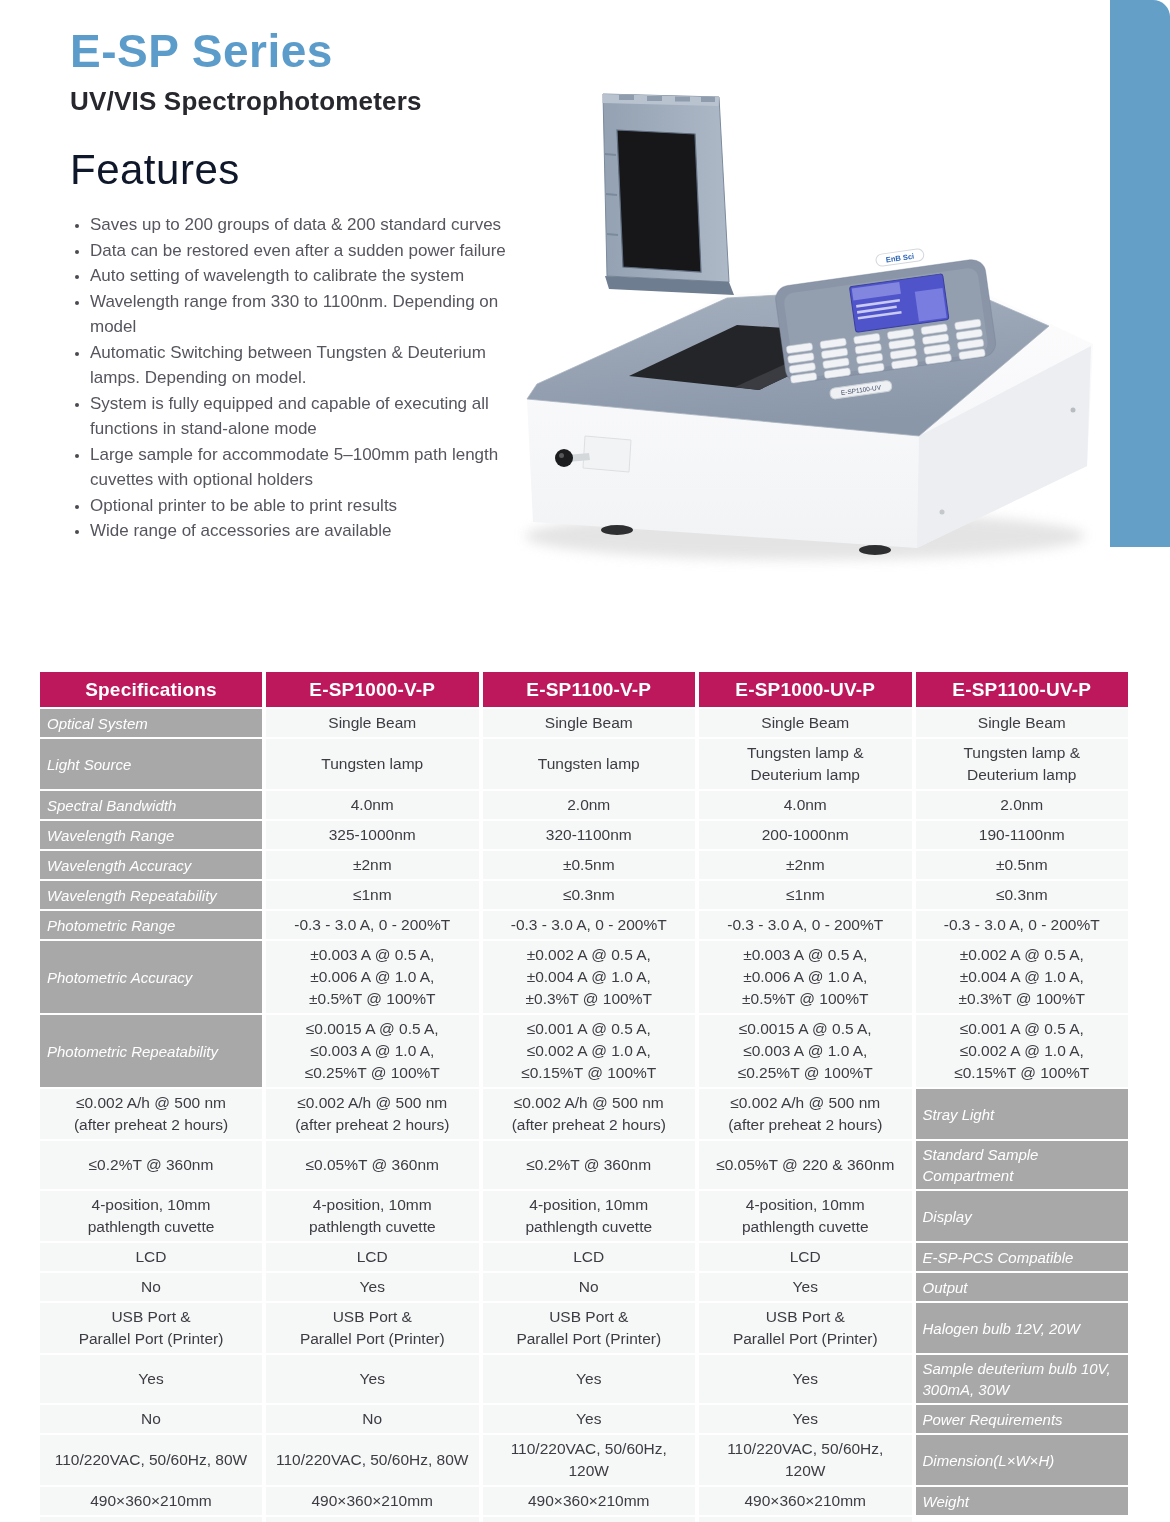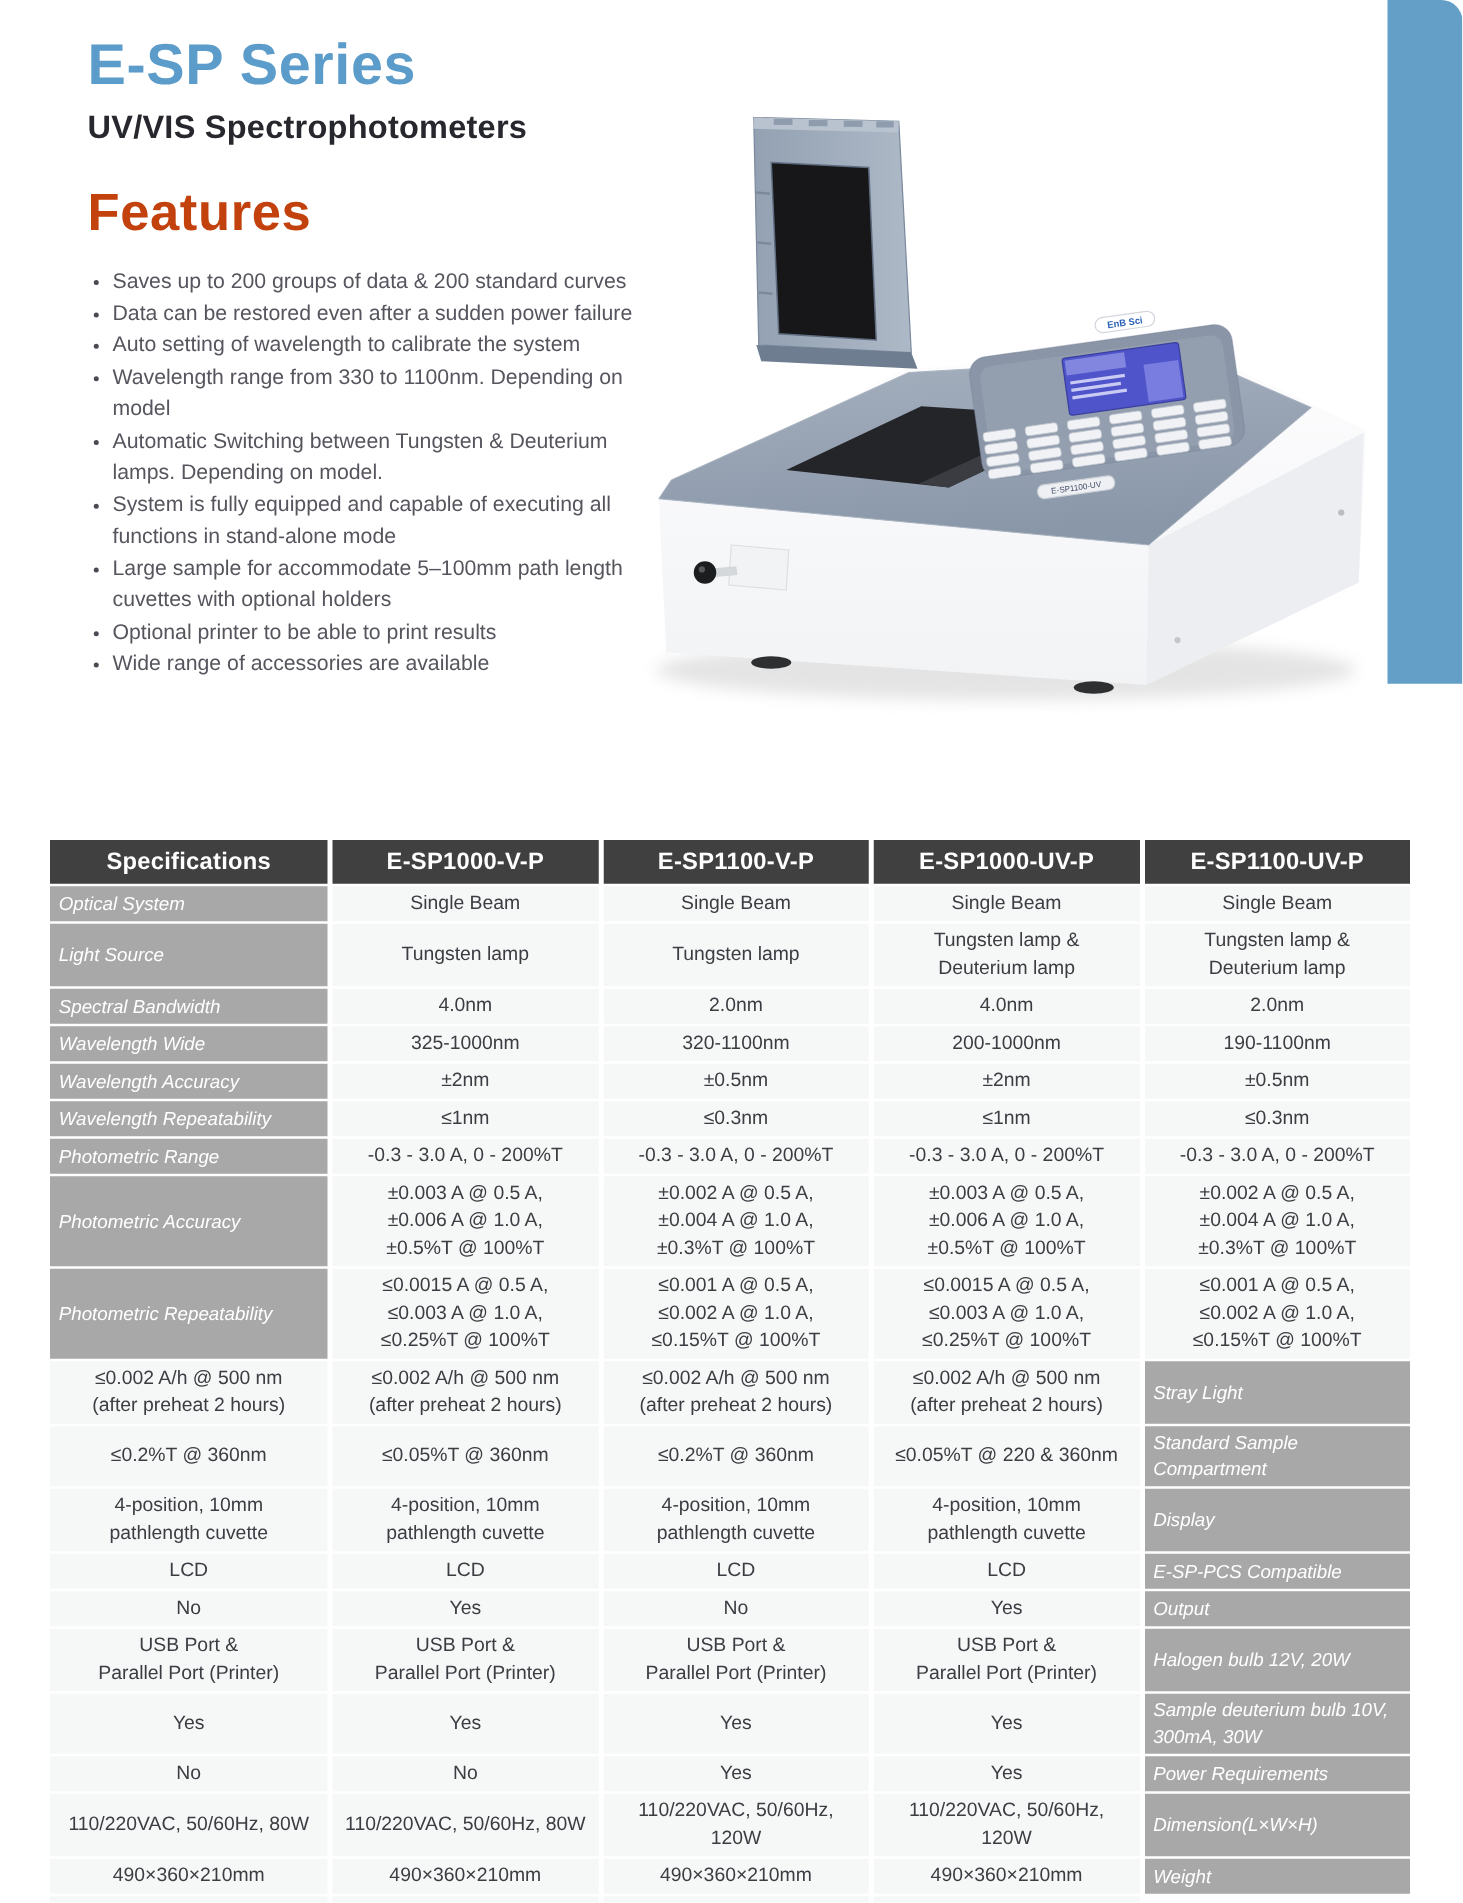--- a/index.html
+++ b/index.html
@@ -4,32 +4,32 @@
 <title>E-SP Series UV/VIS Spectrophotometers</title>
 <style>
   * { margin:0; padding:0; box-sizing:border-box; }
   body { background:#ffffff; font-family:"Liberation Sans", sans-serif; }
   .page { position:relative; width:1170px; height:1522px; background:#ffffff; overflow:hidden;border-radius:17px; }
 
   .accent-bar { position:absolute; left:1110px; top:0; width:60px; height:547px; background:#639fc6; }
 
   .title { position:absolute; left:70px; top:24px; font-size:46px; font-weight:600; letter-spacing:.5px; color:#5c9cca; }
   .subtitle { position:absolute; left:70px; top:86px; font-size:26px; font-weight:600; letter-spacing:.2px; color:#27272e; }
-  .features-heading { position:absolute; left:70px; top:146px; font-size:42px; font-weight:700; letter-spacing:.5px; color:#c2410c; }
+  .features-heading { position:absolute; left:70px; top:146px; font-size:42px; font-weight:400; letter-spacing:.5px; color:#0f172a; }
 
   .features-list { position:absolute; left:70px; top:212px; width:438px; list-style:disc; padding-left:20px; }
   .features-list li { font-size:17px; line-height:25.5px; color:#55555e; font-weight:400; }
   .features-list li::marker { color:#4a4a52; font-size:14px; }
 
   .device-figure { position:absolute; left:486px; top:84px; width:622px; height:488px; }
   .device-figure svg { width:100%; height:100%; display:block; }
 
   .spec-table { position:absolute; left:40px; top:672px; width:1088px;
     display:grid; grid-template-columns:222px 1fr 1fr 1fr 1fr; gap:2px 4px; background:#ffffff; }
-  .spec-table .th { background:#404040; color:#ffffff; font-size:19px; font-weight:600;
+  .spec-table .th { background:#be185d; color:#ffffff; font-size:19px; font-weight:600;
     display:flex; align-items:center; justify-content:center; text-align:center;
     line-height:24px; padding:5.5px 4px; letter-spacing:.2px; }
   .spec-table .lbl { background:#a8a8a8; color:#ffffff; font-size:15px; font-weight:500;
     display:flex; align-items:center; line-height:21px; padding:3px 4px 3px 7px;font-style:italic; }
   .spec-table .val { background:#f6f7f7; color:#3c3c42; font-size:15.5px; font-weight:500;
     display:flex; align-items:center; justify-content:center; text-align:center;
     line-height:22px; padding:3px 6px; white-space:pre-line; }
 </style>
 </head>
 <body>
@@ -179,21 +179,21 @@
       <div class="val">Tungsten lamp</div>
       <div class="val">Tungsten lamp &amp;
 Deuterium lamp</div>
       <div class="val">Tungsten lamp &amp;
 Deuterium lamp</div>
       <div class="lbl">Spectral Bandwidth</div>
       <div class="val">4.0nm</div>
       <div class="val">2.0nm</div>
       <div class="val">4.0nm</div>
       <div class="val">2.0nm</div>
-      <div class="lbl">Wavelength Wide</div>
+      <div class="lbl">Wavelength Range</div>
       <div class="val">325-1000nm</div>
       <div class="val">320-1100nm</div>
       <div class="val">200-1000nm</div>
       <div class="val">190-1100nm</div>
       <div class="lbl">Wavelength Accuracy</div>
       <div class="val">±2nm</div>
       <div class="val">±0.5nm</div>
       <div class="val">±2nm</div>
       <div class="val">±0.5nm</div>
       <div class="lbl">Wavelength Repeatability</div>

